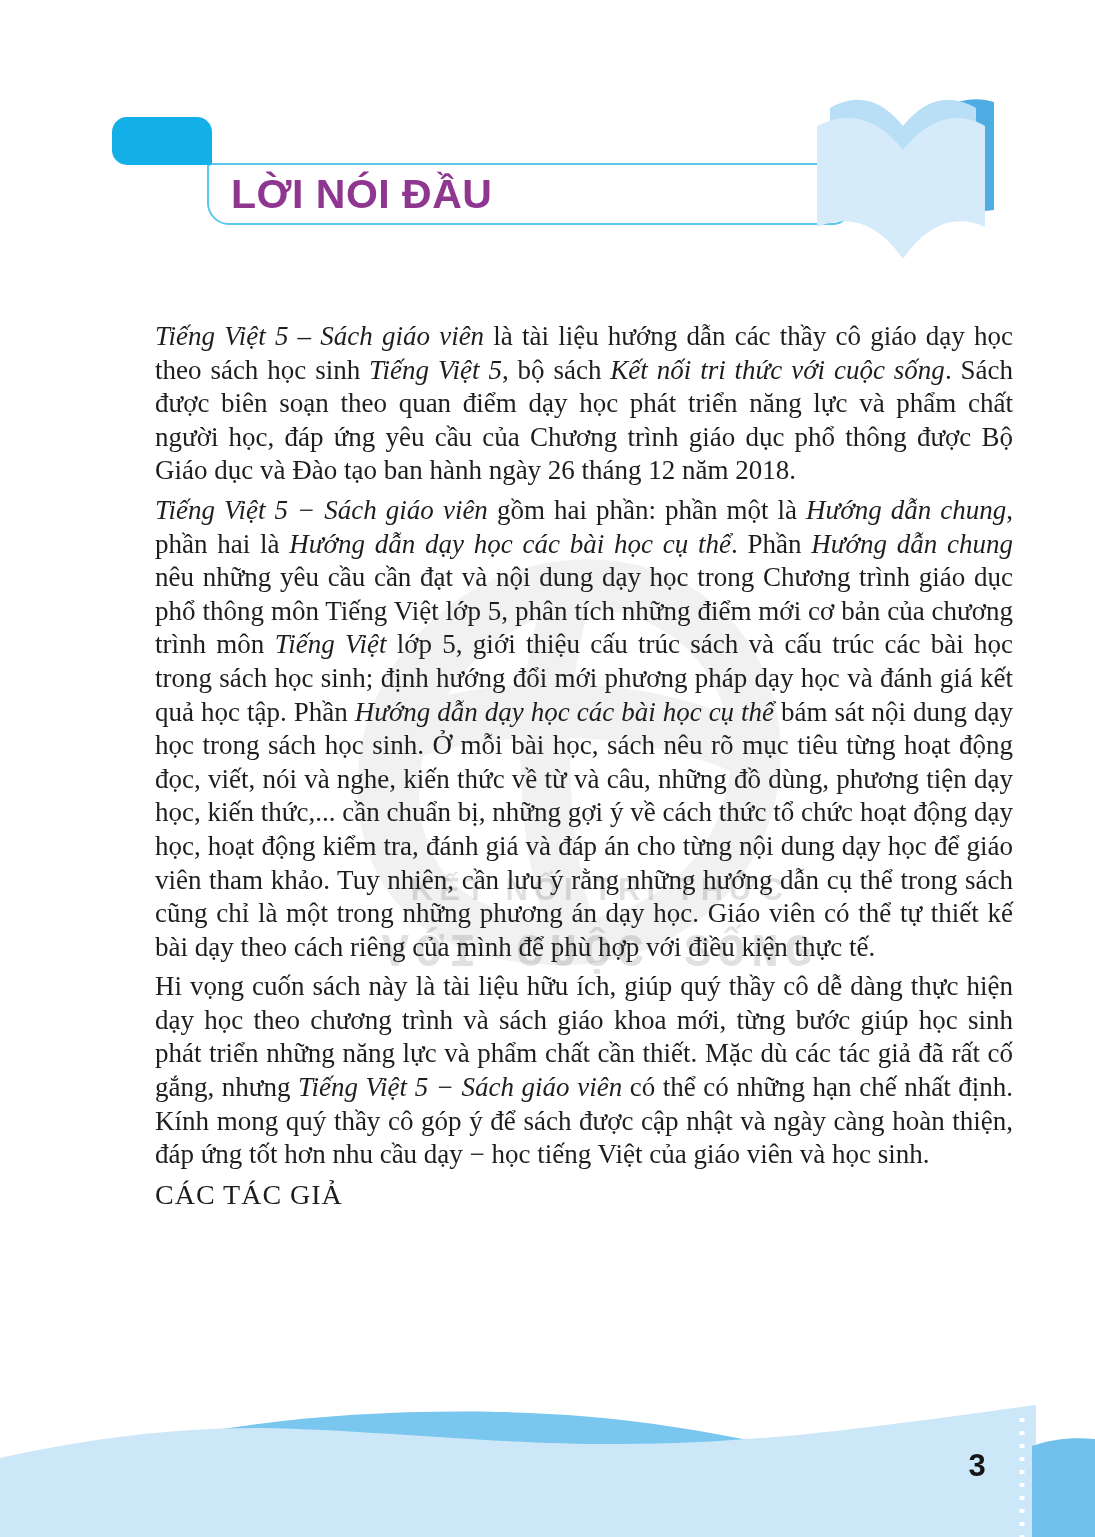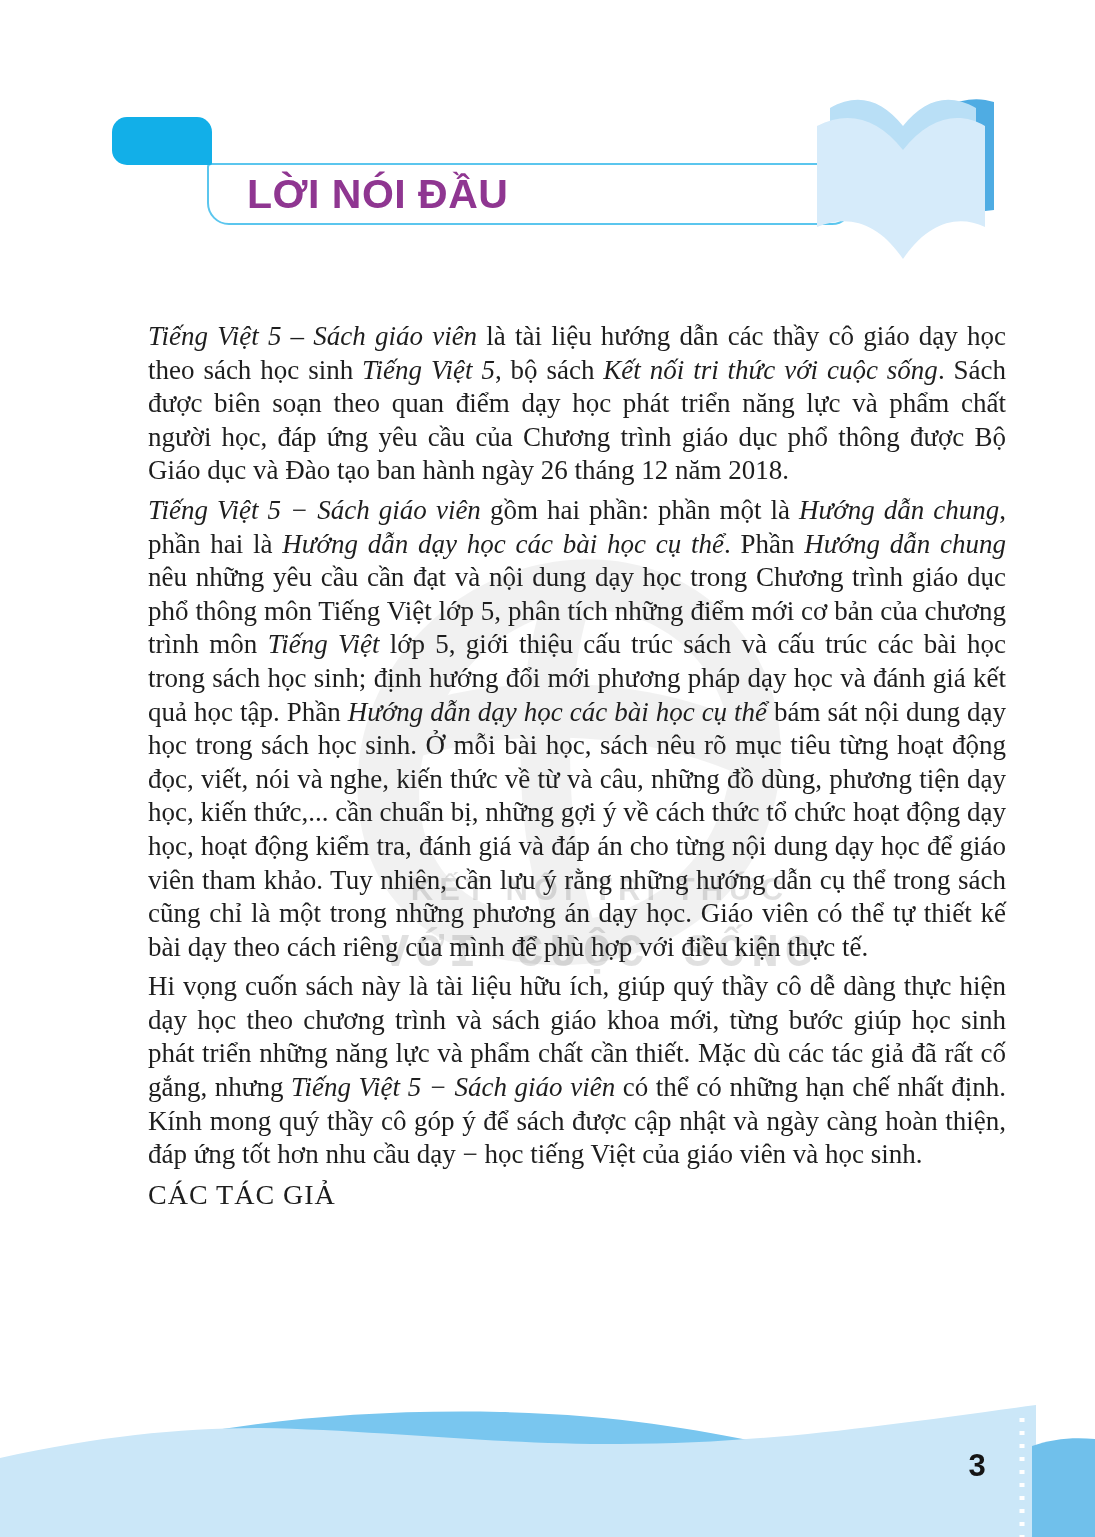--- a/index.html
+++ b/index.html
@@ -32,21 +32,21 @@
     box-sizing:border-box;
     display:flex;align-items:center;
   }
   .header-tab{
     position:absolute;left:112px;top:117px;
     width:100px;height:48px;
     background:var(--tab-blue);
     border-radius:15px 15px 2px 15px;
   }
   .page-title{
-    margin:16px;padding:0 0 0 22px;
+    margin:0;padding:0 0 0 22px;
     font-family:"Liberation Sans", sans-serif;
     font-weight:bold;
     font-size:41px;
     letter-spacing:0.5px;
     color:var(--title-purple);
     line-height:1;
   }
   .book-icon{position:absolute;left:810px;top:96px;width:190px;height:168px;}
   
   .wm-logo{position:absolute;left:300px;top:520px;width:520px;height:470px;opacity:0.05;}
@@ -55,21 +55,21 @@
     text-align:center;
     font-family:"Liberation Sans", sans-serif;
     font-weight:bold;
     color:rgba(0,0,0,0.12);
     pointer-events:none;
   }
   .wm-line1{font-size:31px;letter-spacing:6px;line-height:64px;}
   .wm-line2{font-size:46px;letter-spacing:6px;line-height:64px;font-family:Liberation Mono, monospace;}
   
   .body-text{
-    position:absolute;left:148px;top:320px;width:858px;
+    position:absolute;left:155px;top:320px;width:858px;
     font-size:27px;
     line-height:33.6px;
     text-align:justify;
     color:var(--body-text);
   }
   .body-text p{margin:0 0 6px 0;}
   .signature{
     text-align:left;
     font-size:28px;
     letter-spacing:1px;

